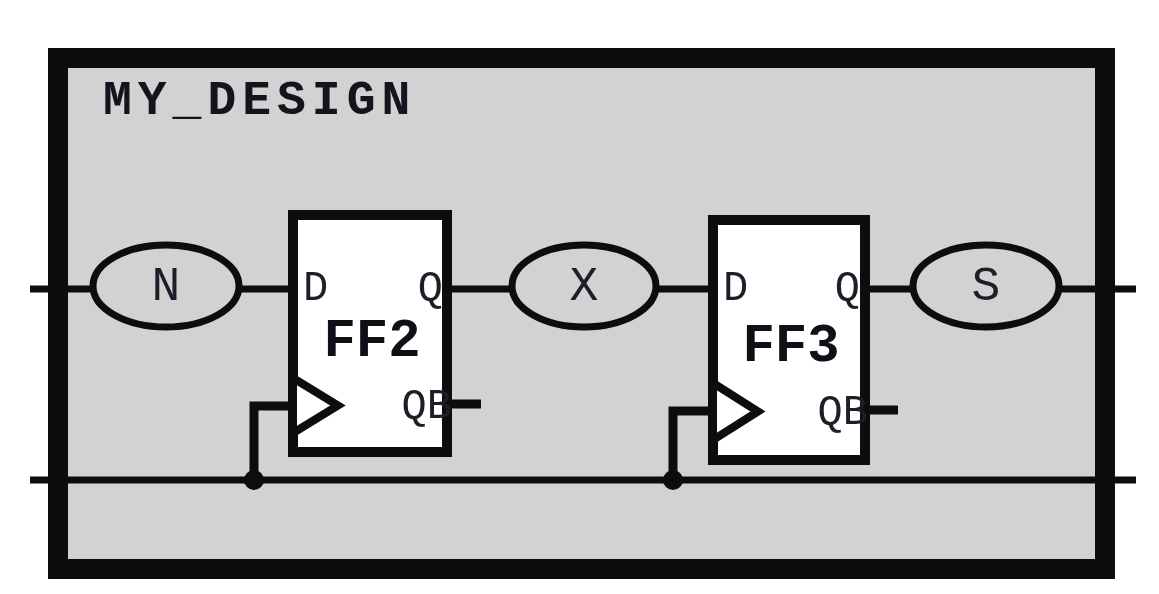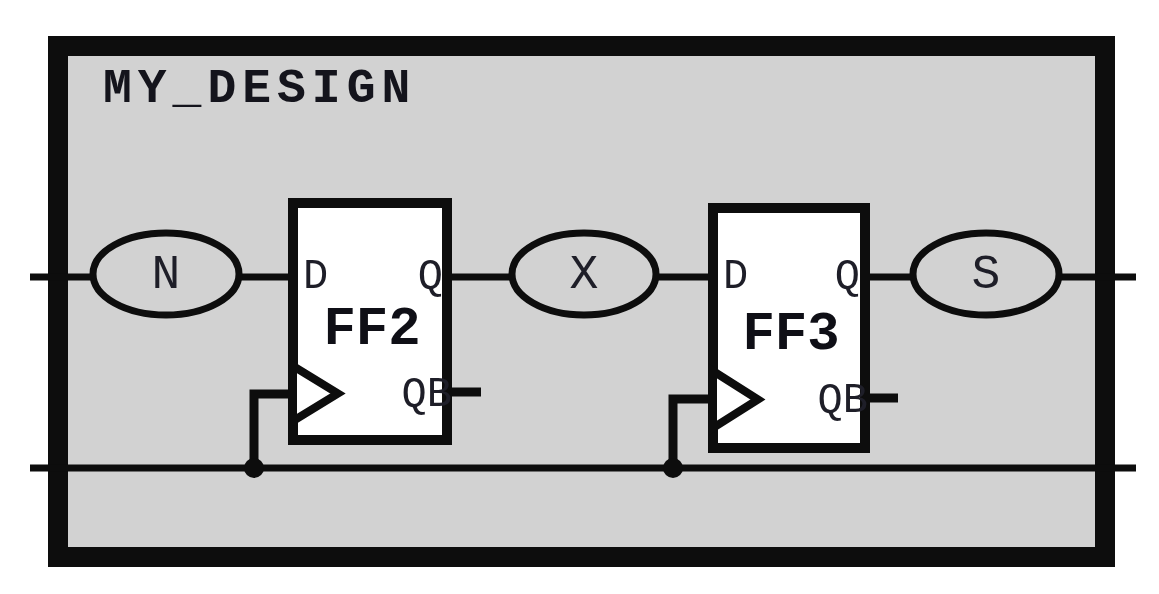--- a/index.html
+++ b/index.html
@@ -8,20 +8,21 @@
     width: 1159px;
     height: 594px;
     background: #ffffff;
     overflow: hidden;
     font-family: "Liberation Mono", "DejaVu Sans Mono", monospace;
   }
   #stage {
     position: relative;
     width: 1159px;
     height: 422px;
+    margin-top: 12px;
   }
   svg { display: block; }
   .wire   { stroke: #0d0d0d; stroke-width: 7; fill: none; }
   .stub   { stroke: #0d0d0d; stroke-width: 9; fill: none; stroke-linejoin: miter; }
   .modbox { stroke: #0d0d0d; stroke-width: 10; }
   .tri    { stroke: #0d0d0d; stroke-width: 8; stroke-linejoin: miter; }
   .netell { stroke: #0d0d0d; stroke-width: 7; }
   .outer  { stroke: #0d0d0d; stroke-width: 20; }
   .dot    { fill: #0d0d0d; stroke: none; }
   text    { fill: #1e1e28; }

